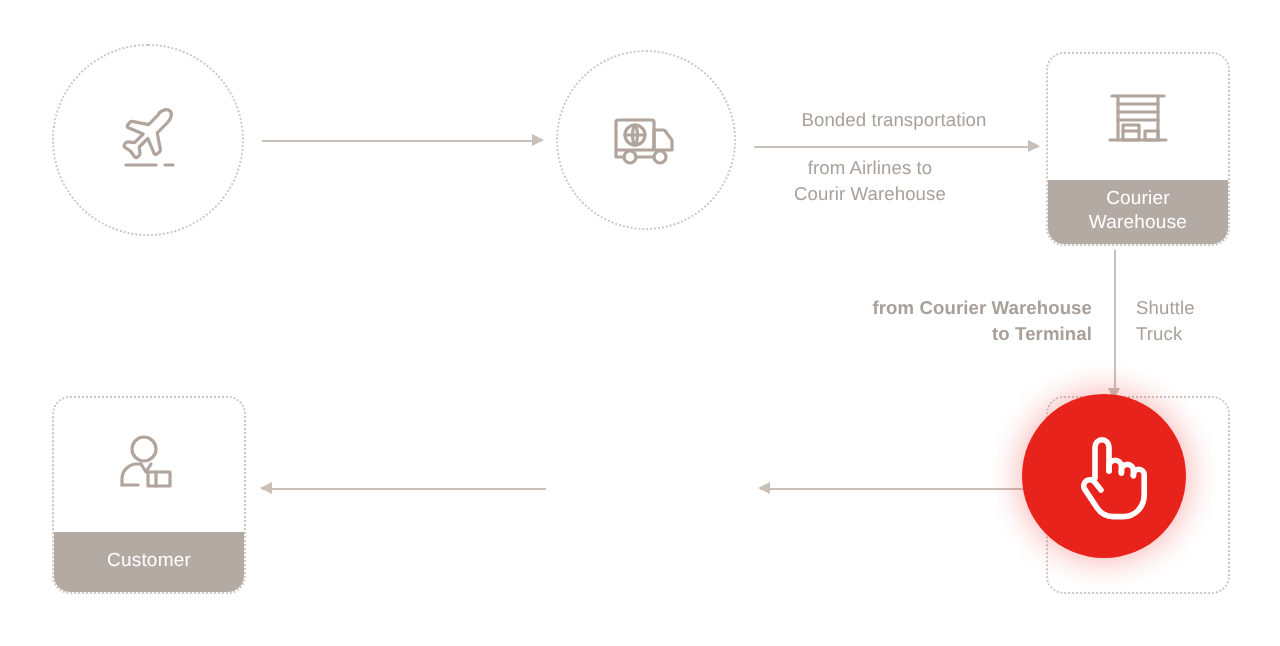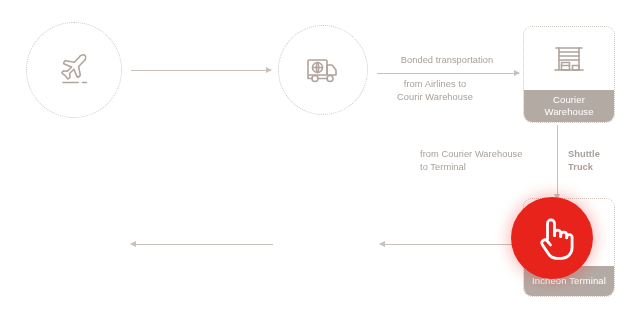--- a/index.html
+++ b/index.html
@@ -61,21 +61,21 @@
 
   
   .conn-text {
     position: absolute;
     color: #a9a09a;
     font-size: 9.3px;
     line-height: 13px;
     letter-spacing: .05px;
     white-space: pre-line;
   }
-  .ta-right { text-align: left; }
+  .ta-right { text-align: right; font-weight: bold; }
   .ta-center { text-align: center; }
   .ta-left { text-align: left; }
 
   
   .arrow-h {
     position: absolute;
     height: 1px;
     background: #c9c0ba;
   }
   .arrow-h .head {
@@ -191,23 +191,38 @@
 Warehouse</span>
   </div>
 
   <div class="arrow-v" style="left:557px; top:125px; height:74px;">
     <span class="head"></span>
   </div>
 
   <div class="conn-text ta-right" style="left:420px; top:148px; width:126px;">from Courier Warehouse
 to Terminal</div>
 
-  <div class="conn-text ta-left" style="left:568px; top:148px; width:60px;font-weight:bold;">Shuttle
+  <div class="conn-text ta-left" style="left:568px; top:148px; width:60px;">Shuttle
 Truck</div>
 
+  <div class="card-node" style="left:26px; top:198px; width:97px; height:99px;">
+    <span class="card-icon">
+      <svg width="46" height="46" viewBox="0 0 46 46">
+        <g class="icon-stroke">
+          <circle cx="20" cy="14.5" r="6"></circle>
+          <path d="M9 32.5v-3c0-4.1 3.4-7.5 7.5-7.5h2"></path>
+          <path d="M9 32.5h8"></path>
+          <path d="M18.5 22l2.5 4 2.5-4"></path>
+          <rect x="22" y="26" width="11" height="7"></rect>
+          <path d="M26 26v7"></path>
+        </g>
+      </svg>
+    </span>
+    <span class="card-label short">Customer</span>
+  </div>
 
   <div class="arrow-h left" style="left:131px; top:244px; width:142px;">
     <span class="head"></span>
   </div>
 
 
   <div class="arrow-h left" style="left:380px; top:244px; width:180px;">
     <span class="head"></span>
   </div>
 
@@ -215,21 +230,20 @@
     <span class="card-icon">
       <svg width="44" height="44" viewBox="0 0 44 44">
         <g class="icon-stroke">
           <rect x="10" y="14" width="24" height="18" rx="1"></rect>
           <path d="M10 20h24"></path>
           <path d="M16 14v6"></path>
           <path d="M28 14v6"></path>
         </g>
       </svg>
     </span>
-    <span class="card-label short">Incheon Terminal</span>
   </div>
 
   <div id="click-indicator" style="left:511px; top:197px; width:82px; height:82px;">
     <span style="display:flex;align-items:center;justify-content:center;">
       <svg width="44" height="48" viewBox="0 0 44 48">
         <g fill="none" stroke="#ffffff" stroke-width="2.8" stroke-linecap="round" stroke-linejoin="round">
           <path d="M17.5 25V9.5c0-2 1.6-3.6 3.5-3.6s3.5 1.6 3.5 3.6v12"></path>
           <path d="M24.5 21.5v-2.2c0-1.8 1.4-3.2 3.1-3.2s3.1 1.4 3.1 3.2v3.2"></path>
           <path d="M30.7 22.5v-1.3c0-1.7 1.3-3 3-3s3 1.3 3 3v2.6"></path>
           <path d="M36.7 23.8v-.4c0-1.6 1.2-2.8 2.7-2.8s2.7 1.3 2.7 2.8v10c0 6.2-4.6 10.9-10.5 10.9h-4.9c-3.4 0-6.4-1.7-8.2-4.4l-6.1-9.2c-.9-1.4-.6-3.3.8-4.3 1.3-.9 3.1-.6 4.1.6l3.2 4"></path>

